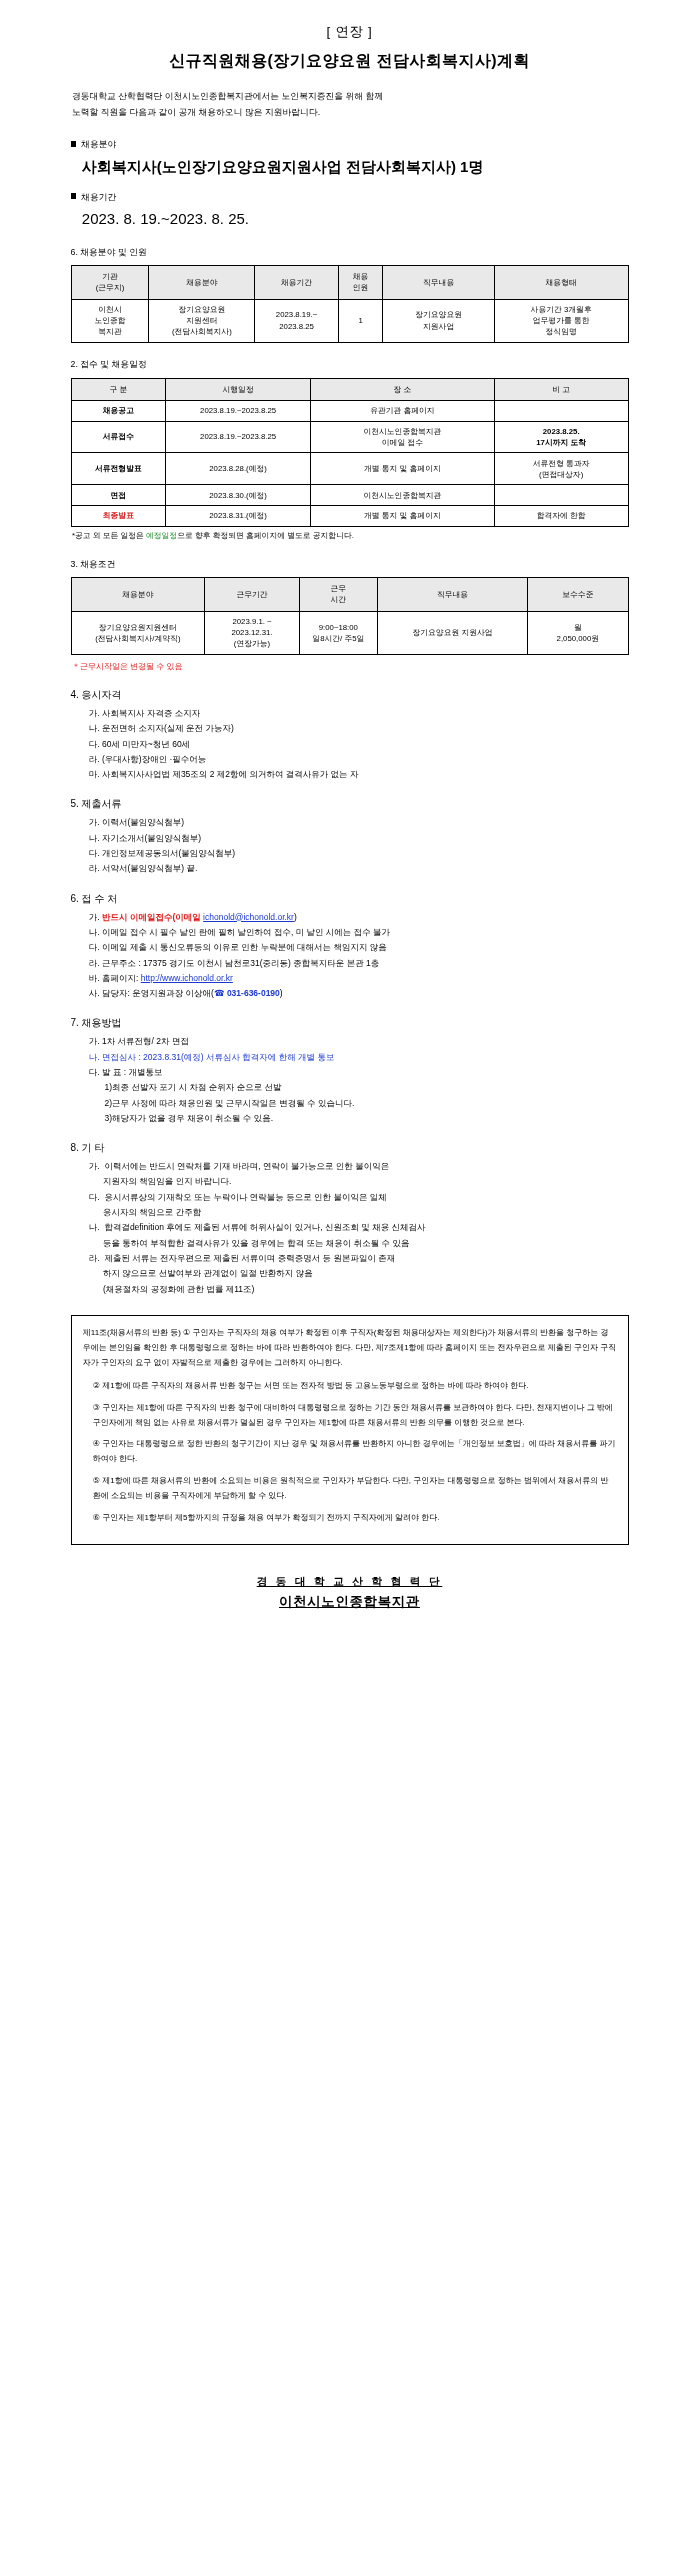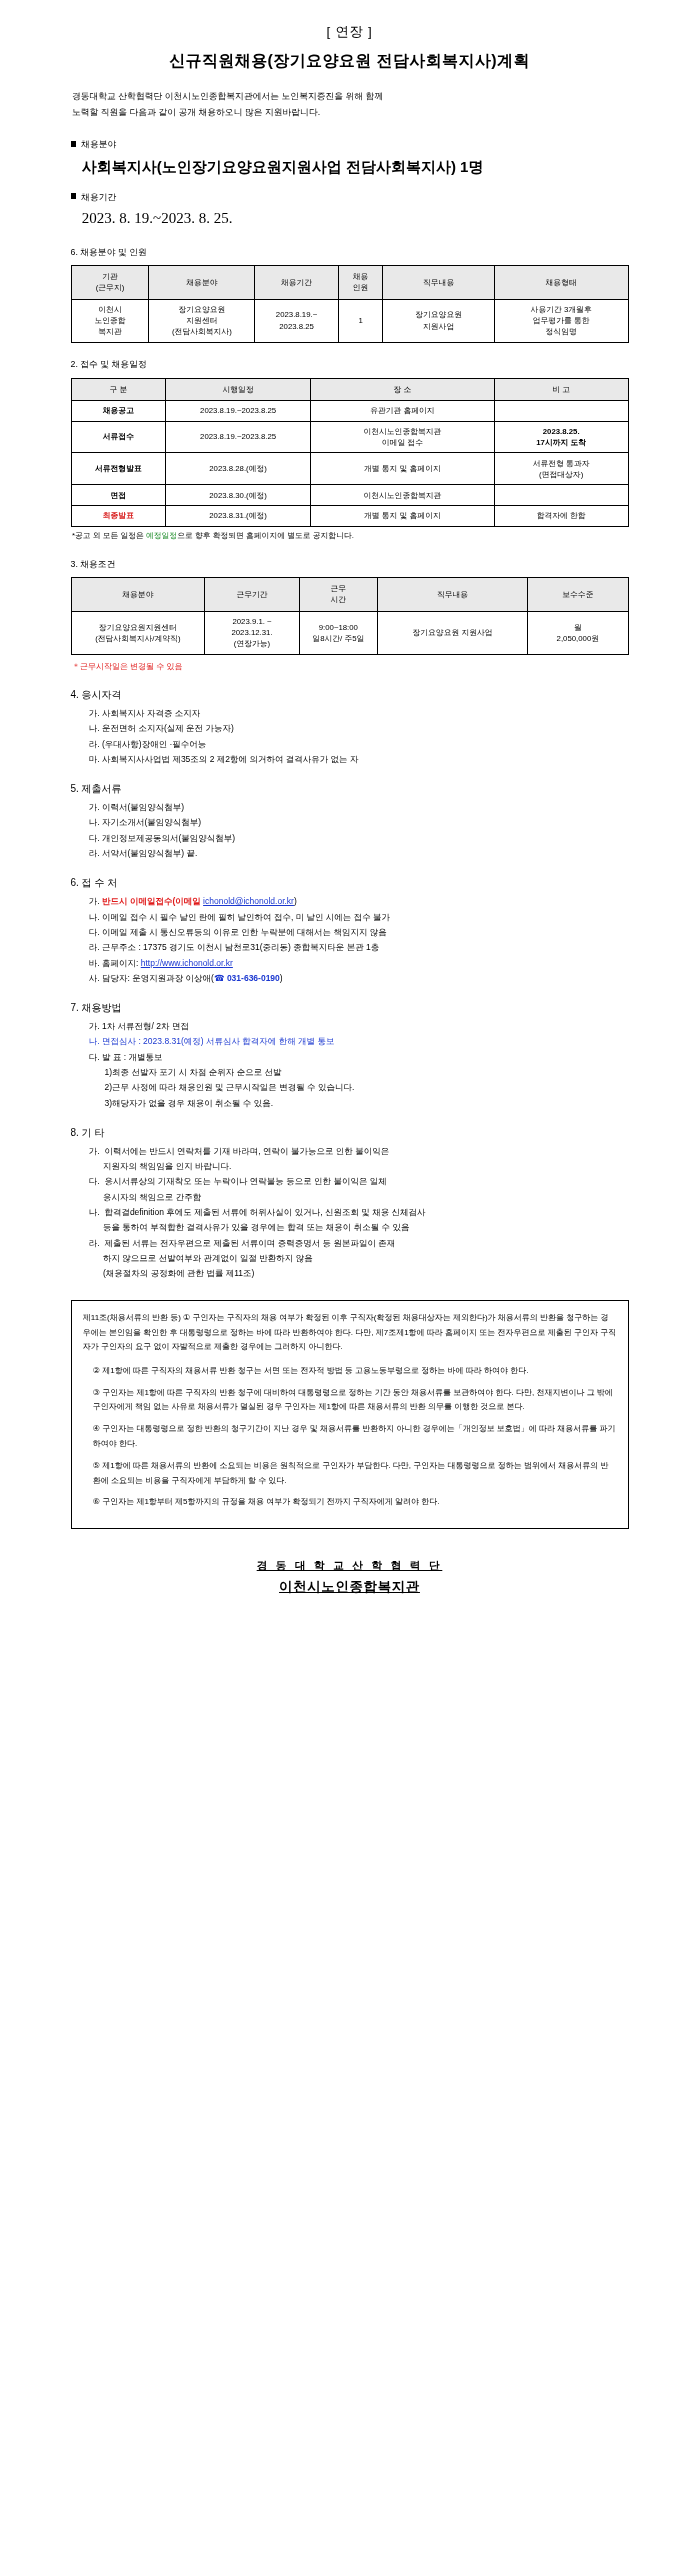--- a/index.html
+++ b/index.html
@@ -60,21 +60,20 @@
     margin-right: 5px;
     vertical-align: 0.7px;
   }
   .sq-body {
     font-size: 15px;
     font-weight: bold;
     margin-left: 11.3px;
   }
   .sq-body.normal {
     font-weight: normal;
-    font-family: Liberation Serif, serif;
   }
   
   .num-head {
     font-size: 8.8px;
     margin: 15.5px 0 5.6px 0;
   }
   
   table.doc {
     border-collapse: collapse;
     width: 100%;
@@ -340,20 +339,21 @@
         </tr>
       </tbody>
     </table>
     <div class="red-note">＊근무시작일은 변경될 수 있음</div>
   </div>
 
   <div class="block">
     <div class="b-title">4. 응시자격</div>
     <div class="b-item">가.  사회복지사 자격증 소지자</div>
     <div class="b-item">나.  운전면허 소지자(실제 운전 가능자)</div>
+    <div class="b-item">다.  60세 미만자~청년 60세</div>
     <div class="b-item">라.  (우대사항)장애인 ·필수어능</div>
     <div class="b-item">마.  사회복지사사업법 제35조의 2 제2항에 의거하여 결격사유가 없는 자</div>
   </div>
 
   <div class="block">
     <div class="b-title">5. 제출서류</div>
     <div class="b-item">가.  이력서(붙임양식첨부)</div>
     <div class="b-item">나.  자기소개서(붙임양식첨부)</div>
     <div class="b-item">다.  개인정보제공동의서(붙임양식첨부)</div>
     <div class="b-item">라.  서약서(붙임양식첨부)  끝.</div>

